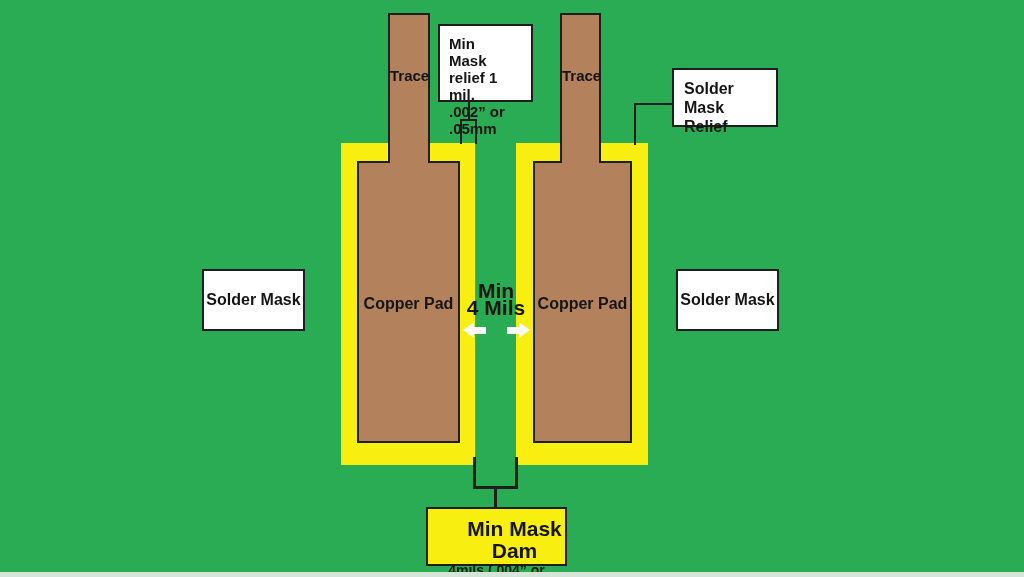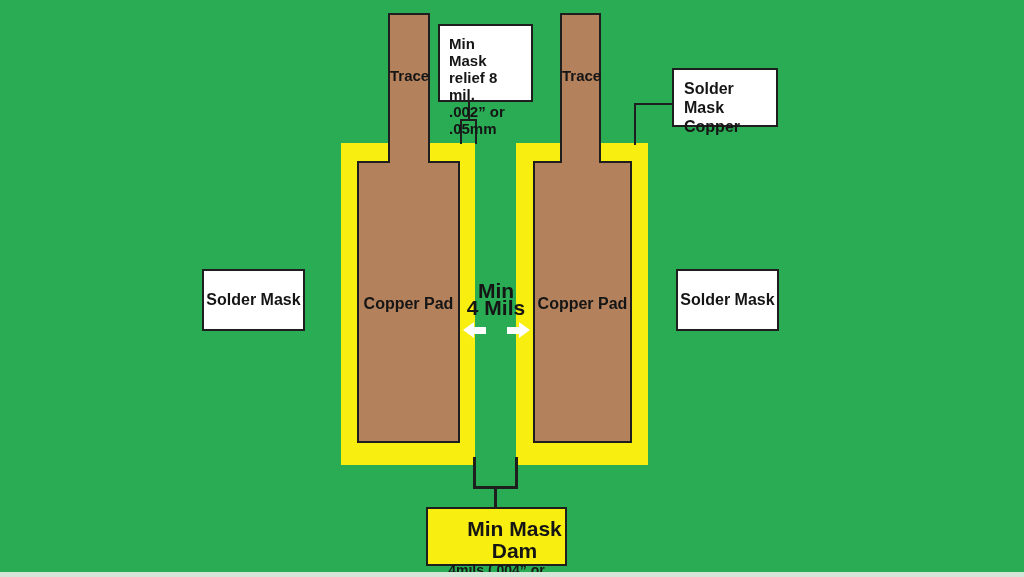--- a/index.html
+++ b/index.html
@@ -104,28 +104,28 @@
   <div class="abs line" style="left:634px;top:103px;width:40px;height:2px;"></div>
   <div class="abs line" style="left:634px;top:103px;width:2px;height:42px;"></div>
 
   <div class="abs line" style="left:473px;top:457px;width:3px;height:32px;"></div>
   <div class="abs line" style="left:515px;top:457px;width:3px;height:32px;"></div>
   <div class="abs line" style="left:473px;top:486px;width:45px;height:3px;"></div>
   <div class="abs line" style="left:494px;top:486px;width:3px;height:22px;"></div>
 
   <div class="abs notebox" id="box-min-relief">
     <div>Min Mask</div>
-    <div>relief 8 mil.</div>
+    <div>relief 1 mil.</div>
     <div>.002” or</div>
     <div>.05mm</div>
   </div>
 
   <div class="abs notebox" id="box-mask-relief">
     <div>Solder Mask</div>
-    <div>Copper</div>
+    <div>Relief</div>
   </div>
 
   <div class="abs notebox" id="box-solder-mask-left">
     <span>Solder Mask</span>
   </div>
 
   <div class="abs notebox" id="box-solder-mask-right">
     <span>Solder Mask</span>
   </div>
 

